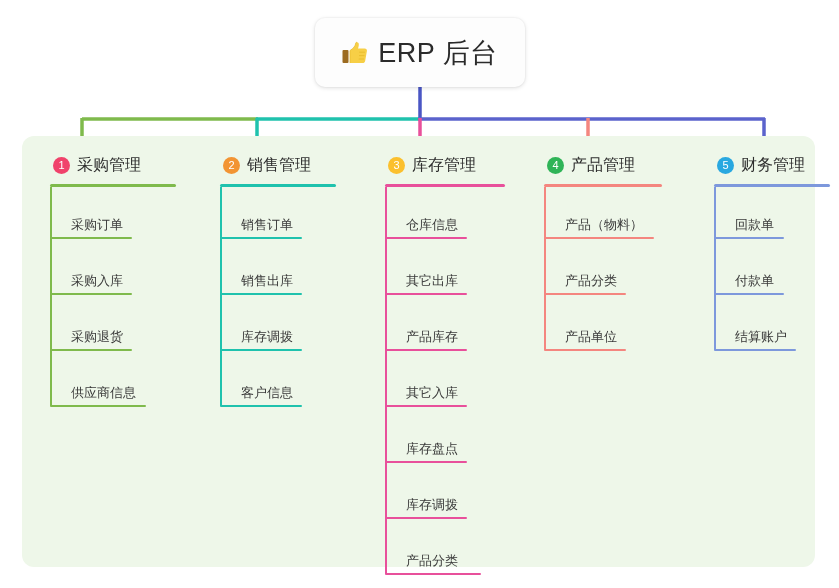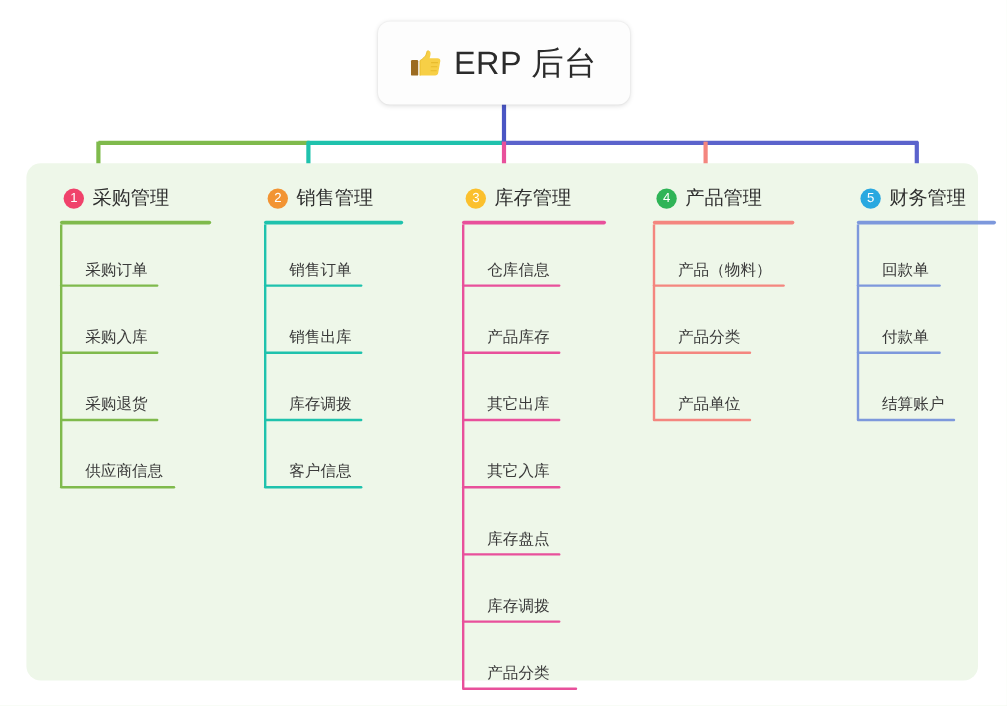--- a/index.html
+++ b/index.html
@@ -151,25 +151,25 @@
           <span class="head-label">库存管理</span>
           <span class="head-rule" style="width: 120px; background: rgb(232, 80, 155);"></span>
         </div>
         <div class="leaves">
           <span class="rail" style="background: rgb(232, 80, 155); height: 387px;"></span>
           <div class="leaf">
             <span class="leaf-label">仓库信息</span>
             <span class="leaf-rule" style="width: 82px; background: rgb(232, 80, 155);"></span>
           </div>
           <div class="leaf">
+            <span class="leaf-label">其它出库</span>
+            <span class="leaf-rule" style="width: 82px; background: rgb(232, 80, 155);"></span>
+          </div>
+          <div class="leaf">
             <span class="leaf-label">产品库存</span>
-            <span class="leaf-rule" style="width: 82px; background: rgb(232, 80, 155);"></span>
-          </div>
-          <div class="leaf">
-            <span class="leaf-label">其它出库</span>
             <span class="leaf-rule" style="width: 82px; background: rgb(232, 80, 155);"></span>
           </div>
           <div class="leaf">
             <span class="leaf-label">其它入库</span>
             <span class="leaf-rule" style="width: 82px; background: rgb(232, 80, 155);"></span>
           </div>
           <div class="leaf">
             <span class="leaf-label">库存盘点</span>
             <span class="leaf-rule" style="width: 82px; background: rgb(232, 80, 155);"></span>
           </div>

